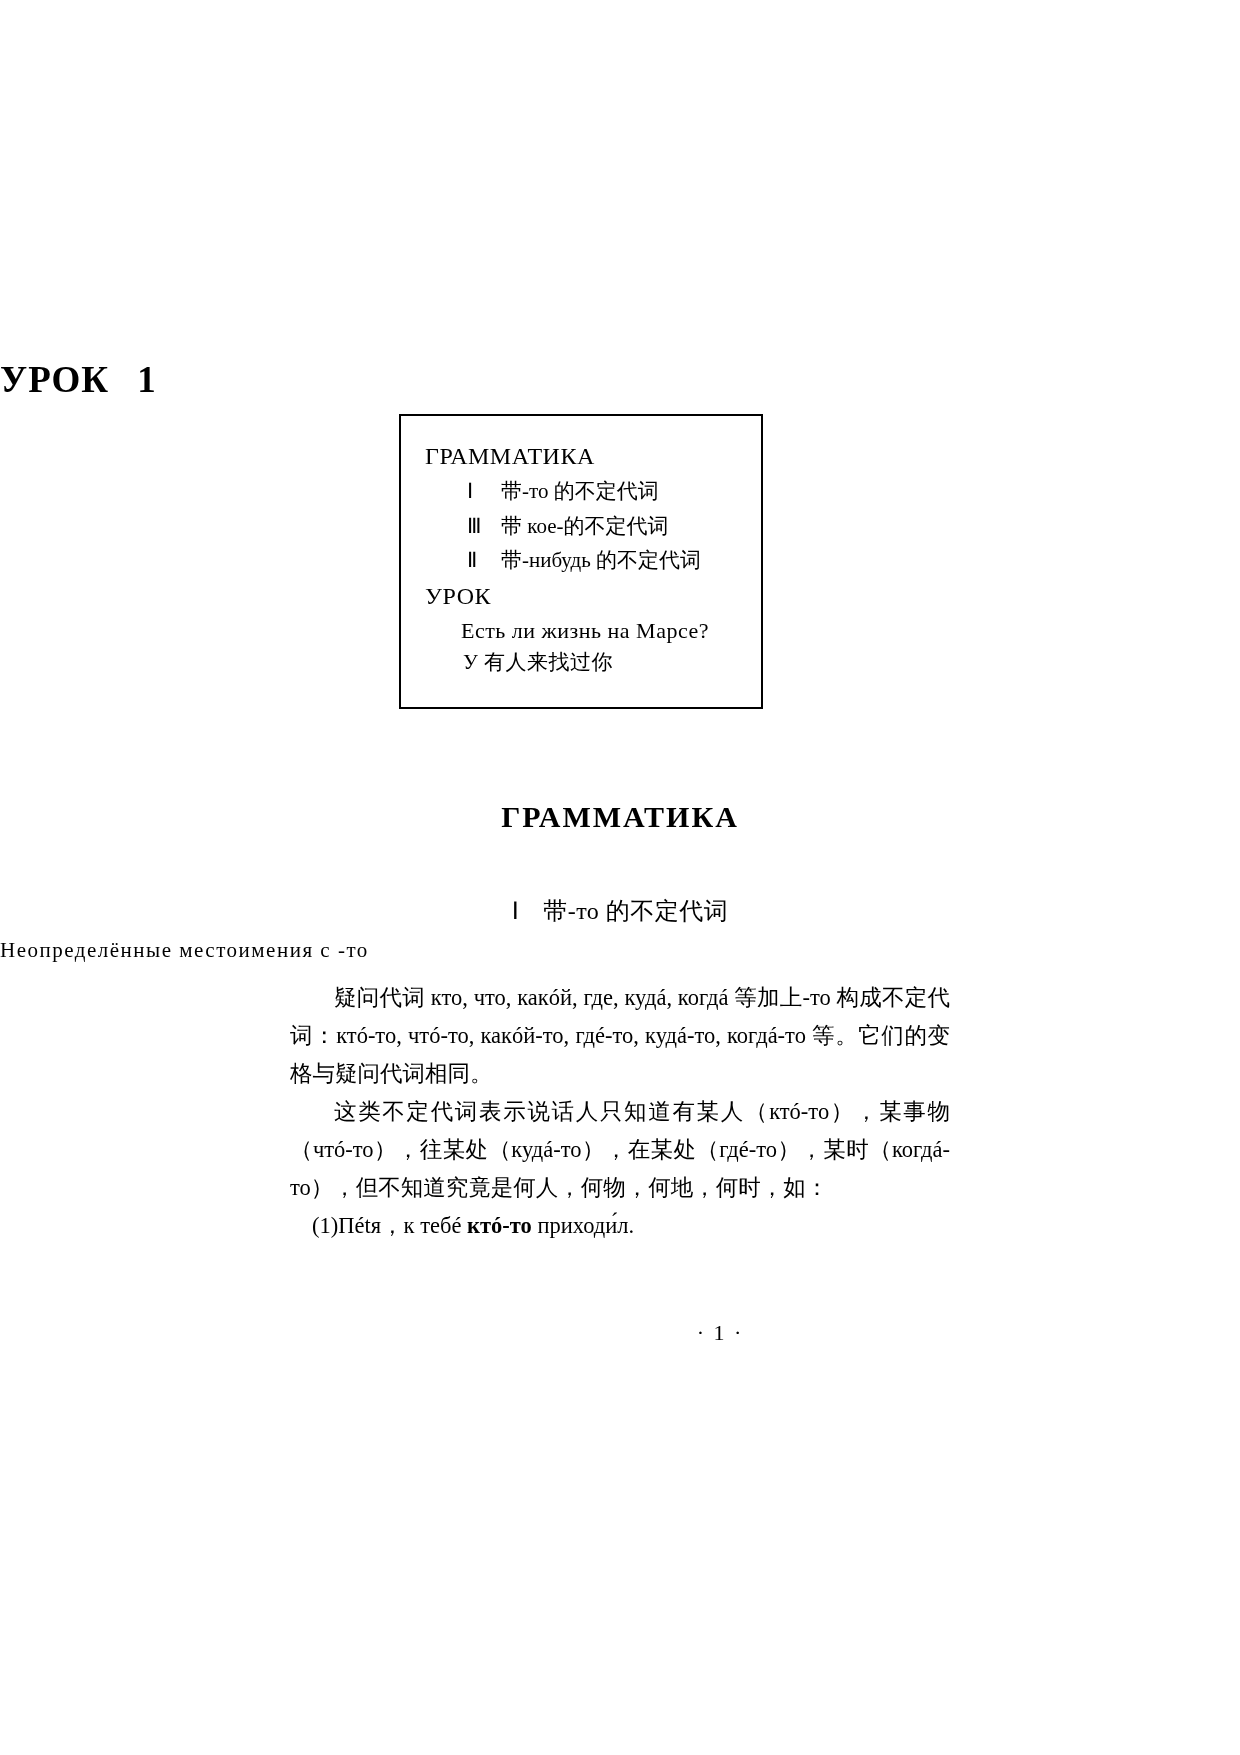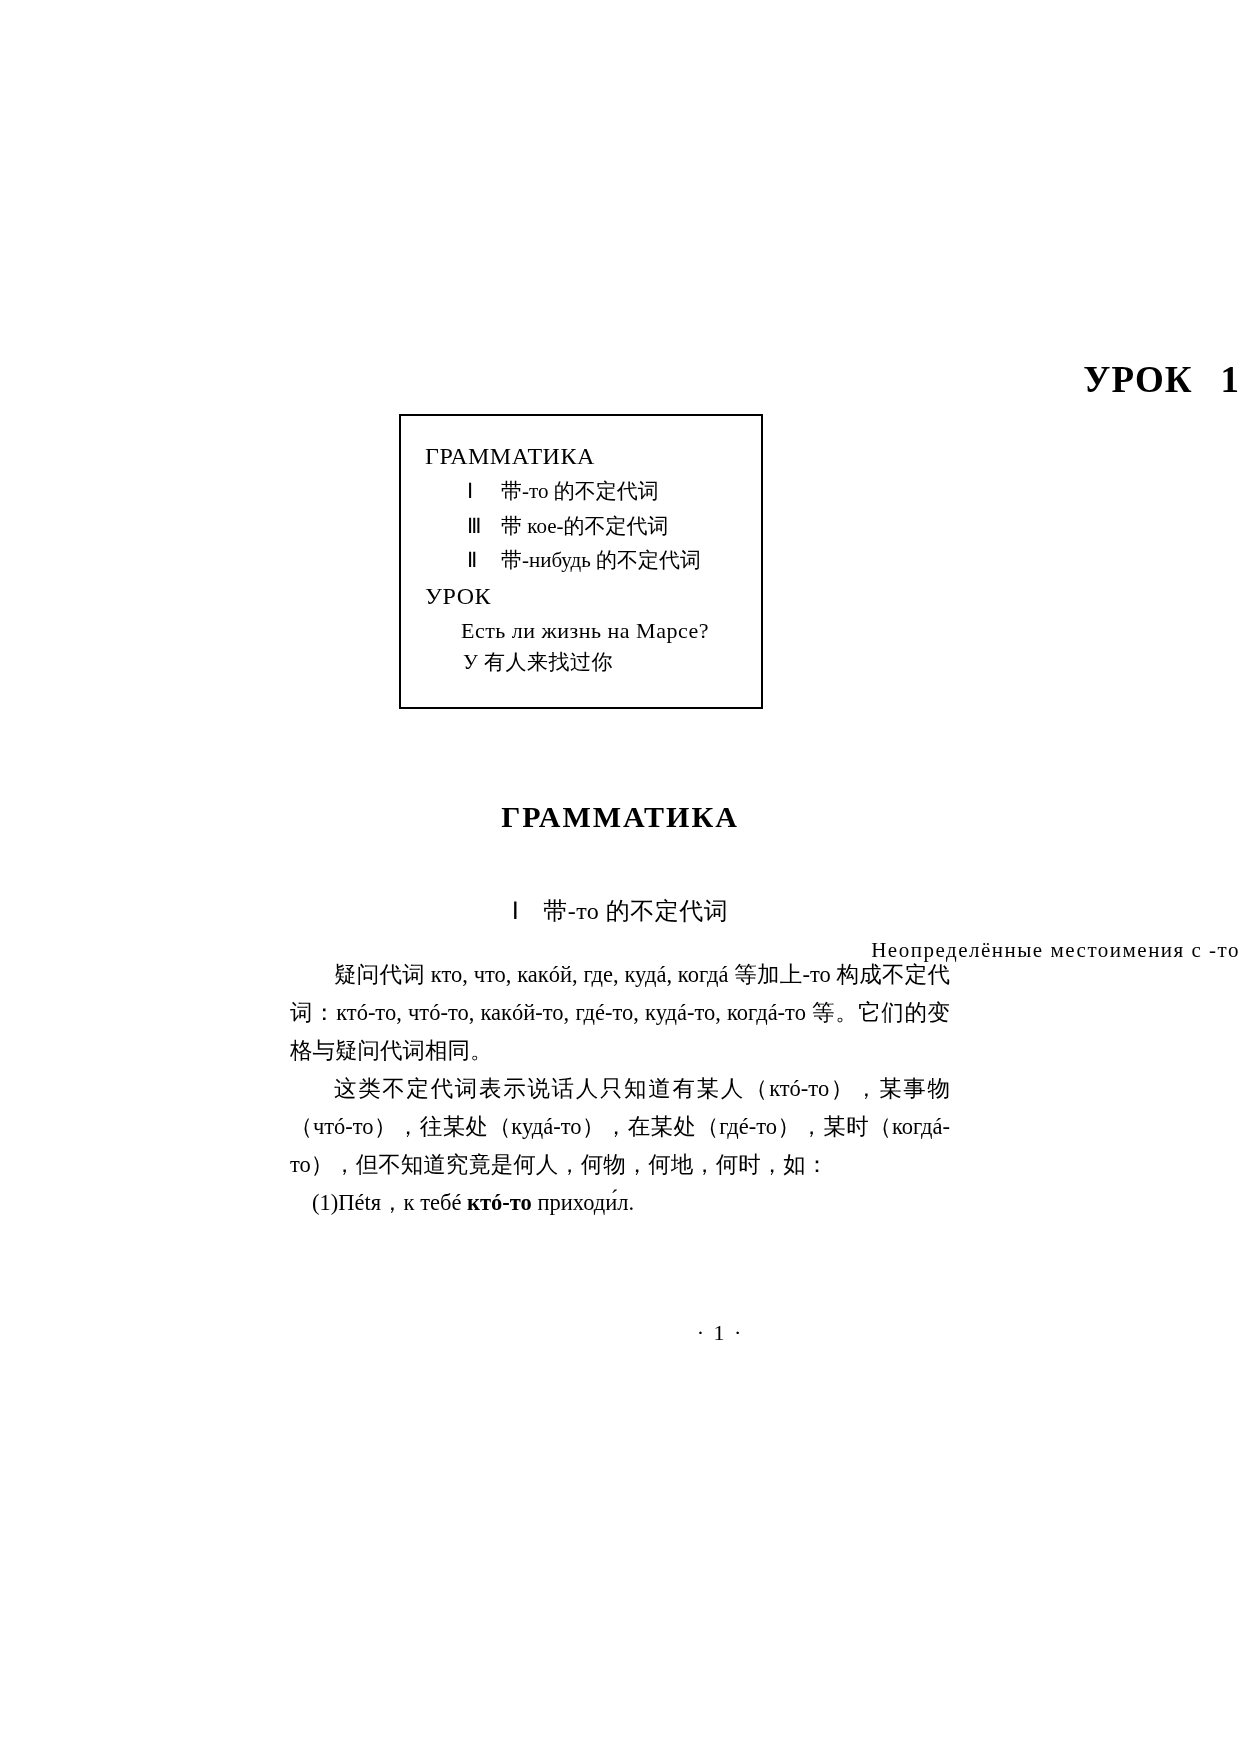--- a/index.html
+++ b/index.html
@@ -20,21 +20,21 @@
     left: 0;
     top: 0;
     width: 1240px;
     height: 1755px;
   }
   .lesson-title {
     position: absolute;
     left: 0;
     top: 358px;
     width: 1240px;
-    text-align: right;
+    text-align: left;
     font-family: "Liberation Serif", serif;
     font-weight: bold;
     font-size: 37px;
     letter-spacing: 1px;
   }
   .lesson-title .num {
     margin-left: 28px;
   }
   .toc-box {
     position: absolute;
@@ -92,28 +92,28 @@
     letter-spacing: 0.5px;
   }
   .rule-head .rn {
     margin-right: 24px;
   }
   .rule-sub {
     position: absolute;
     left: 0;
     top: 938px;
     width: 1240px;
-    text-align: right;
+    text-align: left;
     font-size: 21px;
     letter-spacing: 1.5px;
   }
   .body-text {
     position: absolute;
     left: 290px;
-    top: 956px;
+    top: 979px;
     width: 660px;
     font-size: 22.5px;
     line-height: 38px;
     text-align: justify;
   }
   .para {
     margin: 0 0 0 0;
   }
   .indent {
     text-indent: 44px;

